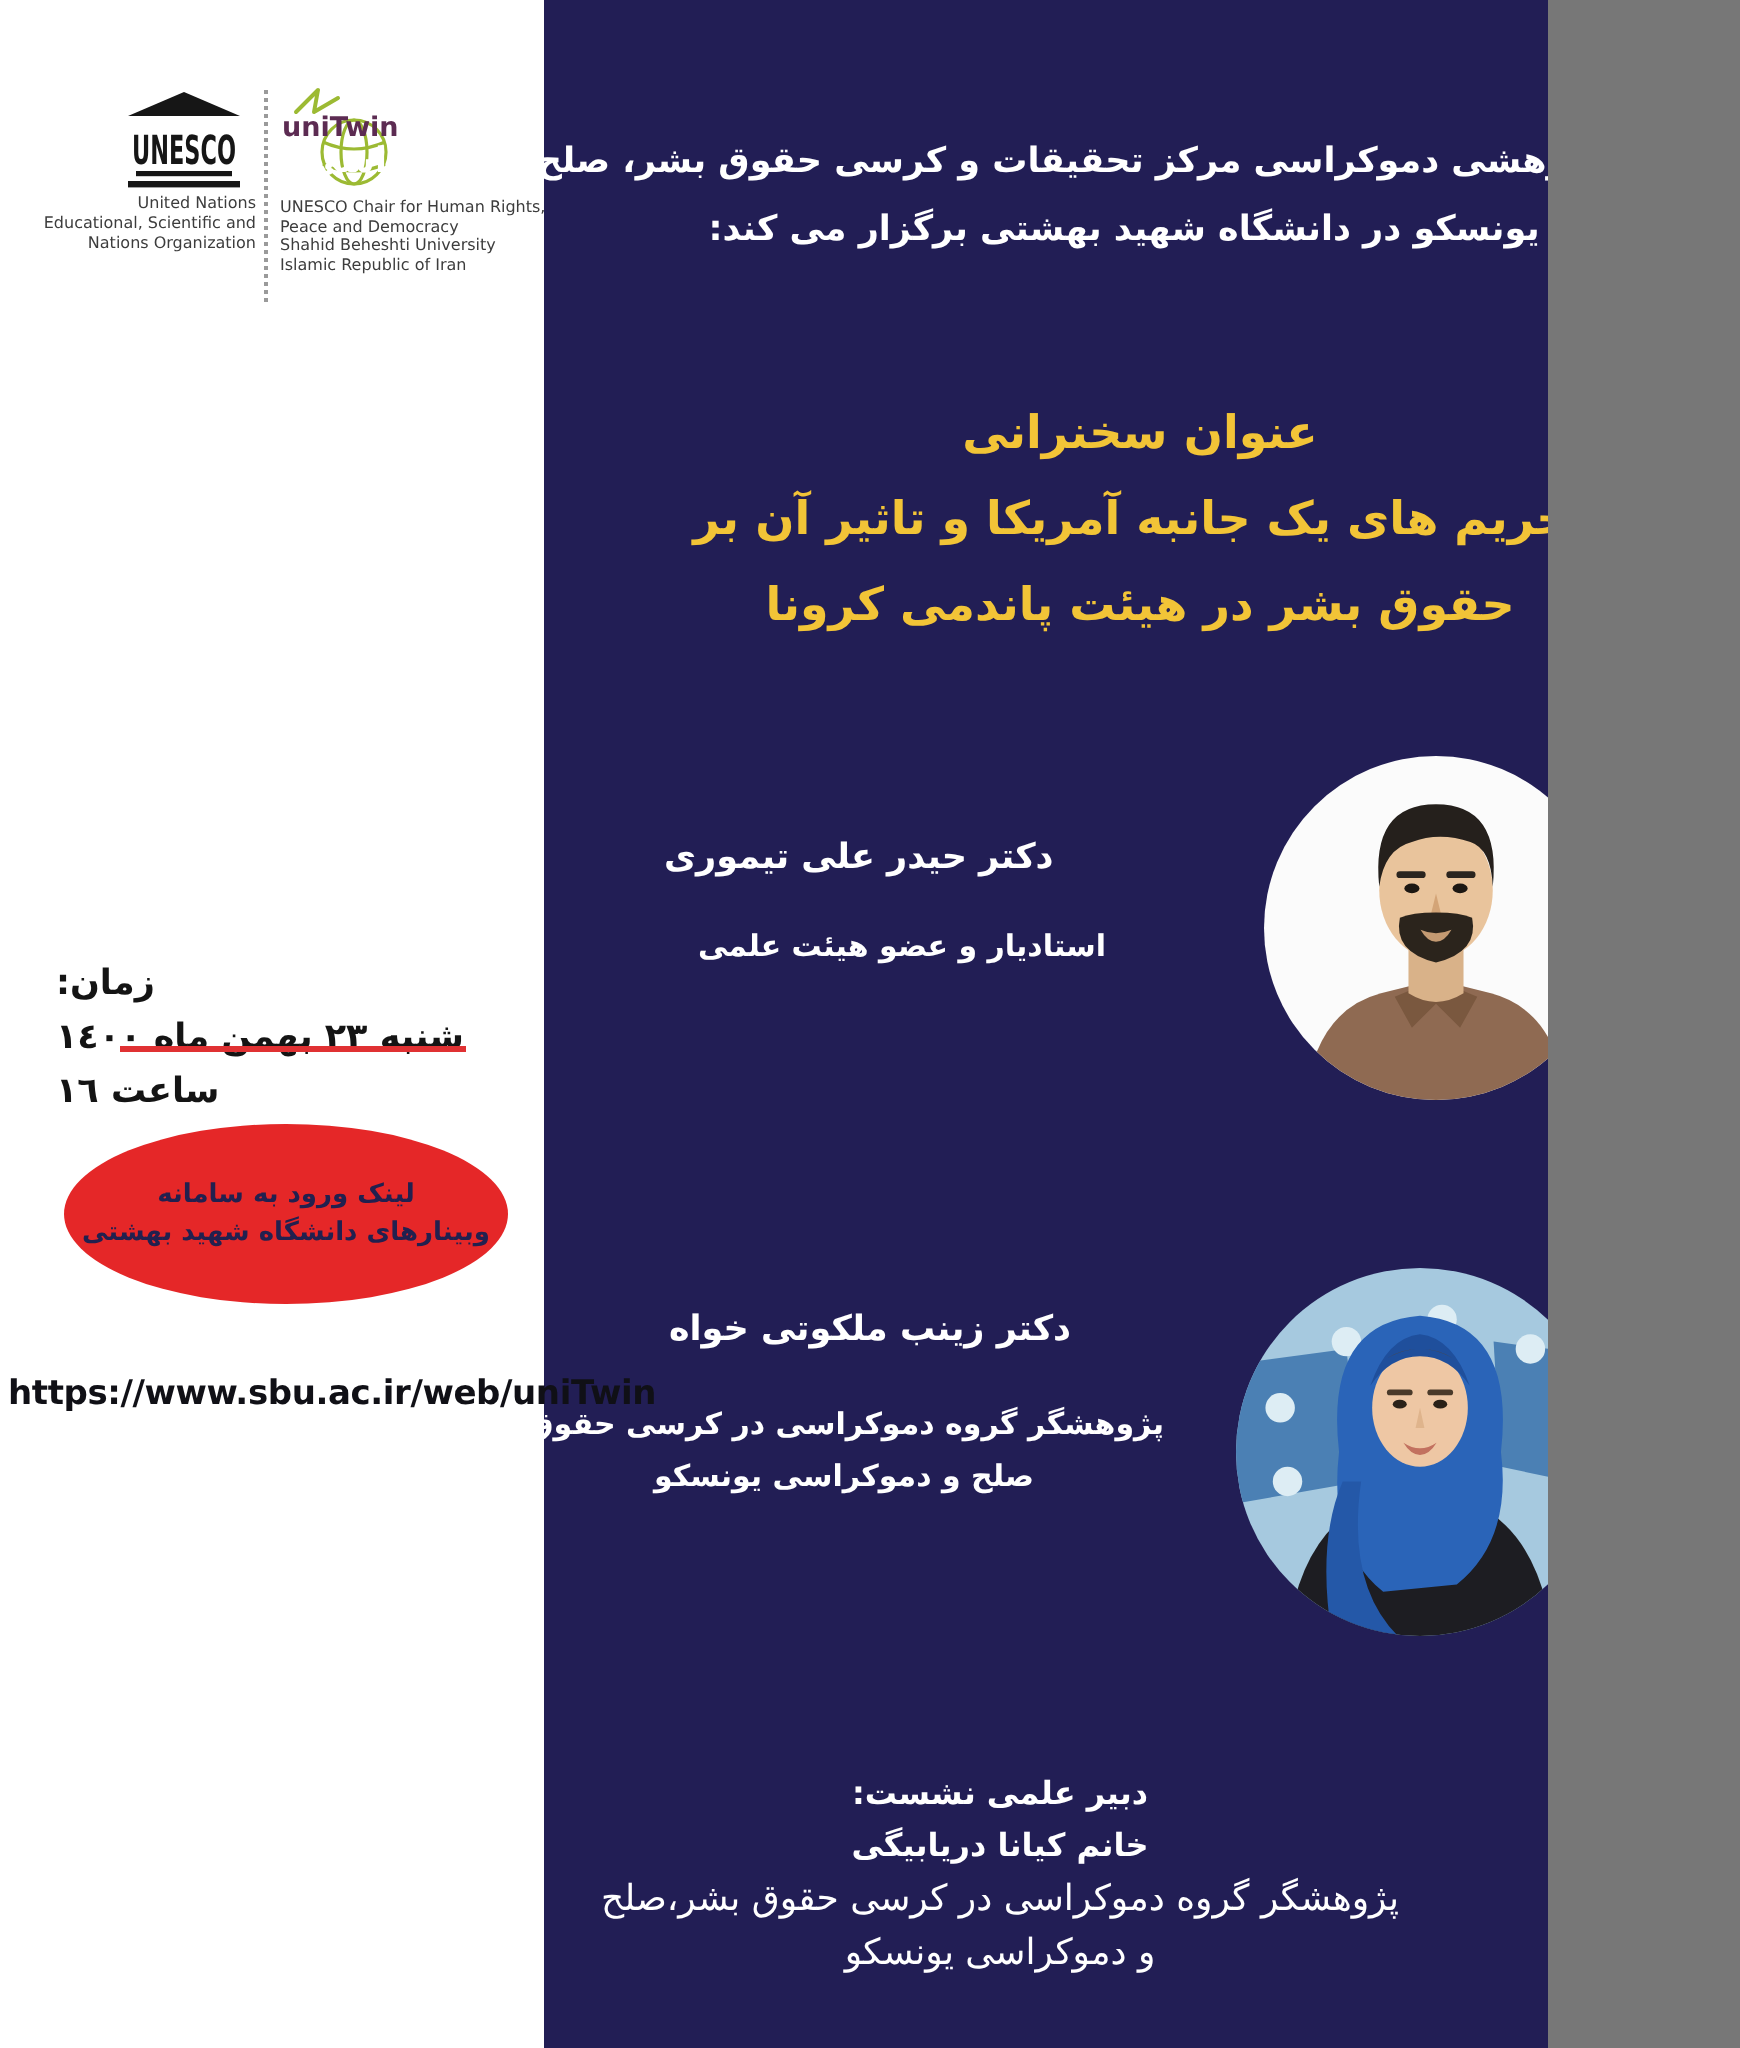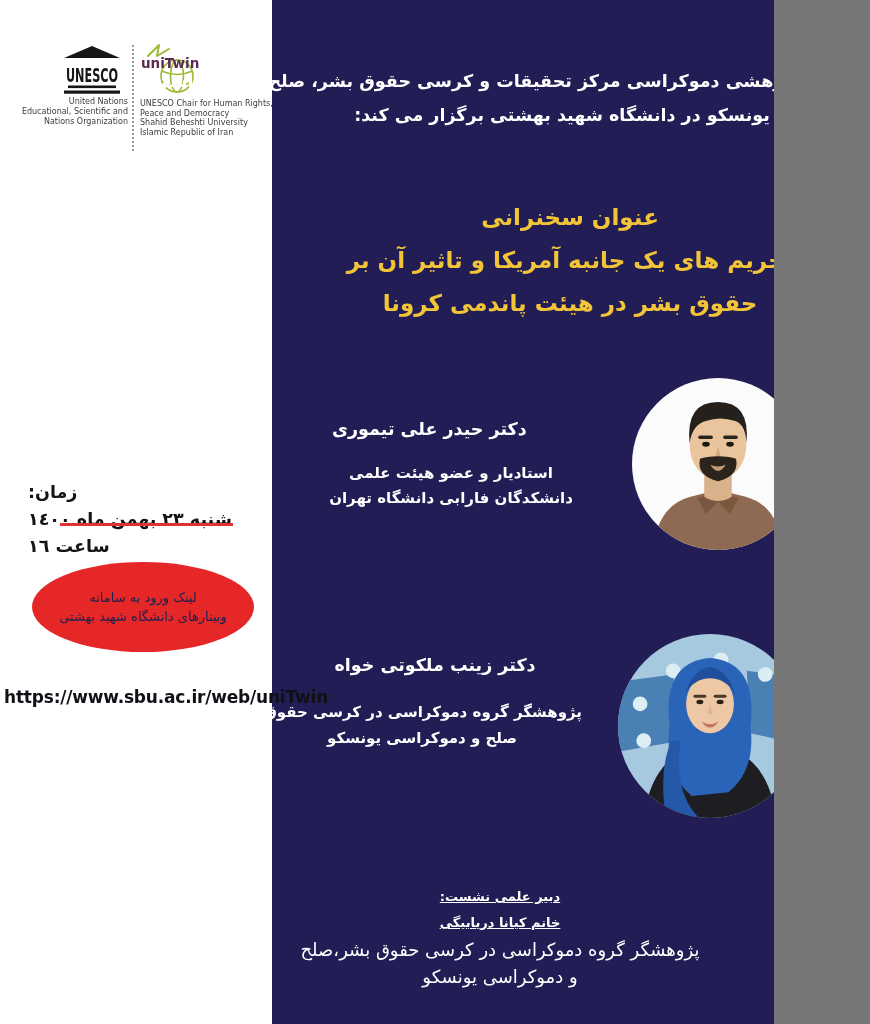--- a/index.html
+++ b/index.html
@@ -18,42 +18,42 @@
   .logo-separator{left:132px;top:45px;height:106px;width:0;border-left:2px dotted #9a9a9a;}
   .unitwin-logo-svg{left:139px;top:43px;width:76px;height:54px;}
   .unitwin-caption{left:140px;top:99px;width:130px;text-align:left;font-size:8px;line-height:9.6px;color:#3d3d3d;}
 
   .schedule{left:28px;top:431px;width:236px;text-align:left;font-weight:bold;
             font-size:17.5px;line-height:27px;color:#141414;margin-top:48px;}
   .red-underline{left:60px;top:523px;width:173px;height:3px;background:#e03133;}
 
   .link-badge{left:32px;top:562px;width:222px;height:90px;background:#e52728;border-radius:50%;
               display:flex;flex-direction:column;justify-content:center;text-align:center;
-              color:#22204f;font-weight:normal;font-size:13px;line-height:19px;cursor:pointer;}
+              color:#22204f;font-weight:bold;font-size:13px;line-height:19px;cursor:pointer;}
   .webinar-url{left:4px;top:687px;width:266px;font-weight:bold;font-size:17px;color:#101016;
                letter-spacing:-0.2px;direction:ltr;cursor:pointer;}
 
   
   .evt-header{left:274px;top:64px;width:576px;text-align:center;color:#ffffff;
               font-weight:bold;font-size:17.5px;line-height:34px;}
   .evt-title{left:282px;top:196px;width:576px;text-align:center;color:#f2c437;
              font-weight:bold;font-size:23px;line-height:43px;}
 
   .sp1-name{left:332px;top:419px;width:260px;text-align:left;color:#ffffff;font-weight:bold;font-size:17.5px;}
   .sp1-role{left:281px;top:461px;width:340px;text-align:center;color:#ffffff;font-weight:bold;
             font-size:15px;line-height:25px;}
   .sp1-photo{left:632px;top:378px;width:172px;height:172px;}
 
   .sp2-name{left:305px;top:655px;width:260px;text-align:center;color:#ffffff;font-weight:bold;font-size:17.5px;}
   .sp2-role{left:262px;top:699px;width:320px;text-align:center;color:#ffffff;font-weight:bold;
             font-size:15px;line-height:26px;}
   .sp2-photo{left:618px;top:634px;width:184px;height:184px;}
 
   .moderator{left:300px;top:884px;width:400px;text-align:center;color:#ffffff;}
-  .moderator .bold-line{font-weight:bold;font-size:13px;line-height:26px;text-decoration:underline;}
+  .moderator .bold-line{font-weight:bold;font-size:16px;line-height:26px;}
   .moderator .light-line{font-weight:normal;font-size:18px;line-height:27px;}
 </style>
 </head>
 <body>
 
 <div class="poster">
 
   <div class="abs navy-panel"></div>
 
   <svg class="abs unesco-logo-svg" viewBox="0 0 60 50">
@@ -110,21 +110,20 @@
 
   <div class="abs evt-title fa">
     <div class="nowrap">عنوان سخنرانی</div>
     <div class="nowrap">تحریم های یک جانبه آمریکا و تاثیر آن بر</div>
     <div class="nowrap">حقوق بشر در هیئت پاندمی کرونا</div>
   </div>
 
   <div class="abs sp1-name fa nowrap">دکتر حیدر علی تیموری</div>
   <div class="abs sp1-role fa">
     <div class="nowrap">استادیار و عضو هیئت علمی</div>
-    <div class="nowrap">دانشکدگان فارابی دانشگاه تهران</div>
   </div>
 
   <svg class="abs sp1-photo" viewBox="0 0 100 100">
     <defs>
         <clipPath id="clipMan">
           <circle cx="50" cy="50" r="50"></circle>
         </clipPath>
       </defs>
     <g clip-path="url(#clipMan)">
       <rect width="100" height="100" fill="#fbfbfb"></rect>

